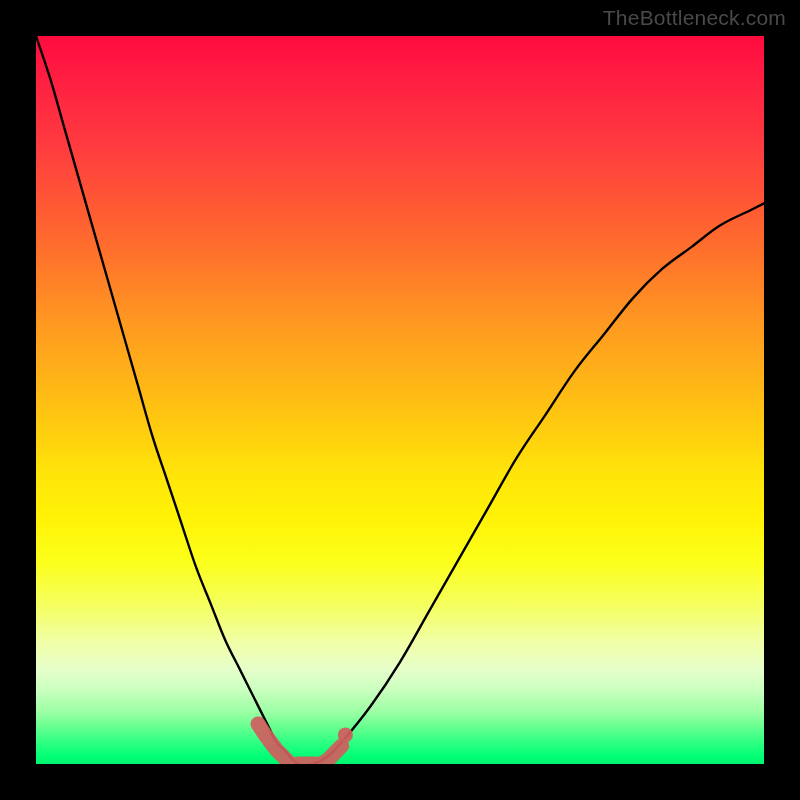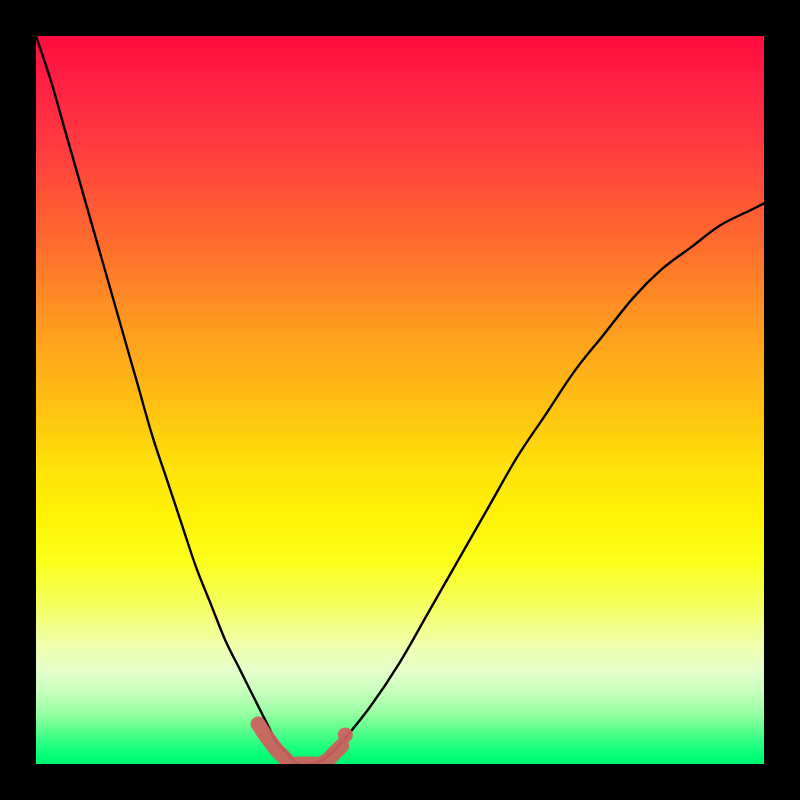--- a/index.html
+++ b/index.html
@@ -66,20 +66,21 @@
     position: absolute;
     inset: 0;
     width: 100%;
     height: 100%;
   }
 </style>
 </head>
 <body>
 
 <div class="frame">
+  <div class="watermark">TheBottleneck.com</div>
   <div class="plot">
     <div class="gradient"></div>
     <svg class="curves" viewBox="0 0 728 728" preserveAspectRatio="none">
       <path id="main-curve" fill="none" stroke="#000" stroke-width="2.4" stroke-linecap="round" stroke-linejoin="round" d="M 0,0 C 2.6208,7.862400000000012 9.3184,26.644800000000068 14.56,43.680000000000064 C 19.8016,60.71520000000006 23.878400000000003,76.2944 29.12,94.63999999999999 C 34.3616,112.98559999999998 38.4384,127.2544 43.68,145.60000000000002 C 48.9216,163.94560000000004 52.998400000000004,178.21440000000007 58.24,196.56000000000006 C 63.4816,214.90560000000005 67.55839999999999,229.1744 72.8,247.51999999999998 C 78.0416,265.8656 82.1184,280.1344 87.36,298.48 C 92.6016,316.8256 96.67840000000001,331.0944 101.92000000000002,349.44 C 107.16160000000002,367.7856 111.23840000000001,383.3648 116.48,400.4 C 121.7216,417.43519999999995 125.79839999999999,428.35519999999997 131.04,444.08 C 136.2816,459.8048 140.3584,472.0352 145.6,487.76 C 150.8416,503.4848 154.9184,517.0256 160.16,531.44 C 165.4016,545.8544 169.4784,554.736 174.72,567.84 C 179.9616,580.9440000000001 184.0384,592.4464 189.28,604.24 C 194.5216,616.0336 198.59840000000003,622.8768 203.84000000000003,633.36 C 209.08160000000004,643.8432 213.1584,651.9968 218.4,662.48 C 223.6416,672.9632 229.02880000000002,683.7376 232.96,691.6 C 236.8912,699.4624 237.6192,702.2288 240.24,706.16 C 242.8608,710.0912 243.58880000000002,709.5088000000001 247.52,713.44 C 251.4512,717.3712 256.8384,725.3792 262.08,728 C 267.3216,730.6208 271.3984,729.3104 276.64,728 C 281.8816,726.6896 285.9584,724.6512 291.2,720.72 C 296.4416,716.7888 297.8976,715.3328 305.76,706.16 C 313.62239999999997,696.9871999999999 324.3968,684.1744 334.88,669.76 C 345.3632,655.3456 353.5168,643.1152 364,626.0799999999999 C 374.4832,609.0447999999999 382.6368,593.4656 393.12,575.12 C 403.6032,556.7744 411.75679999999994,542.5056 422.23999999999995,524.16 C 432.72319999999996,505.8144 440.8768,491.54560000000004 451.36,473.20000000000005 C 461.8432,454.85440000000006 469.9968,439.27520000000004 480.48,422.24 C 490.96320000000003,405.2048 499.11679999999996,394.2848 509.59999999999997,378.56 C 520.0831999999999,362.8352 528.2368,349.2944 538.72,334.88 C 549.2032,320.4656 557.3568,311.584 567.84,298.48 C 578.3232,285.37600000000003 586.4767999999999,273.8736 596.9599999999999,262.08 C 607.4431999999999,250.2864 615.5968,242.13279999999997 626.08,232.95999999999998 C 636.5632,223.78719999999998 644.7168,218.9824 655.2,211.12 C 665.6832,203.2576 673.8367999999999,195.83199999999997 684.3199999999999,189.27999999999997 C 694.8032,182.72799999999998 705.5776,178.65120000000005 713.4399999999999,174.72000000000003 C 721.3023999999999,170.7888 725.3792,168.75039999999996 728,167.43999999999994"></path>
       <path id="highlight-curve" fill="none" stroke="#cf5f5f" stroke-width="15" stroke-linecap="round" stroke-linejoin="round" opacity="0.93" d="M 222.04,687.96 C 223.35039999999998,689.9256 226.04399999999998,694.2936 229.32,698.88 C 232.596,703.4664 236.964,709.5088000000001 240.24,713.44 C 243.51600000000002,717.3712 244.8992,718.0992 247.52,720.72 C 250.1408,723.3408000000001 252.17919999999998,726.6896 254.79999999999998,728 C 257.4208,729.3104 259.45919999999995,728 262.08,728 C 264.7008,728 266.73920000000004,728 269.36,728 C 271.9808,728 274.0192,728 276.64,728 C 279.26079999999996,728 281.29920000000004,728.6552 283.92,728 C 286.5408,727.3448 288.5792,726.3256 291.2,724.36 C 293.82079999999996,722.3944 295.8592,719.7008000000001 298.47999999999996,717.08 C 301.10079999999994,714.4592 304.4496,711.1104 305.76,709.8"></path>
       <circle id="highlight-dot" r="7.5" fill="#cf5f5f" opacity="0.93" cx="309.4" cy="698.88"></circle>
     </svg>
   </div>
 </div>
 

